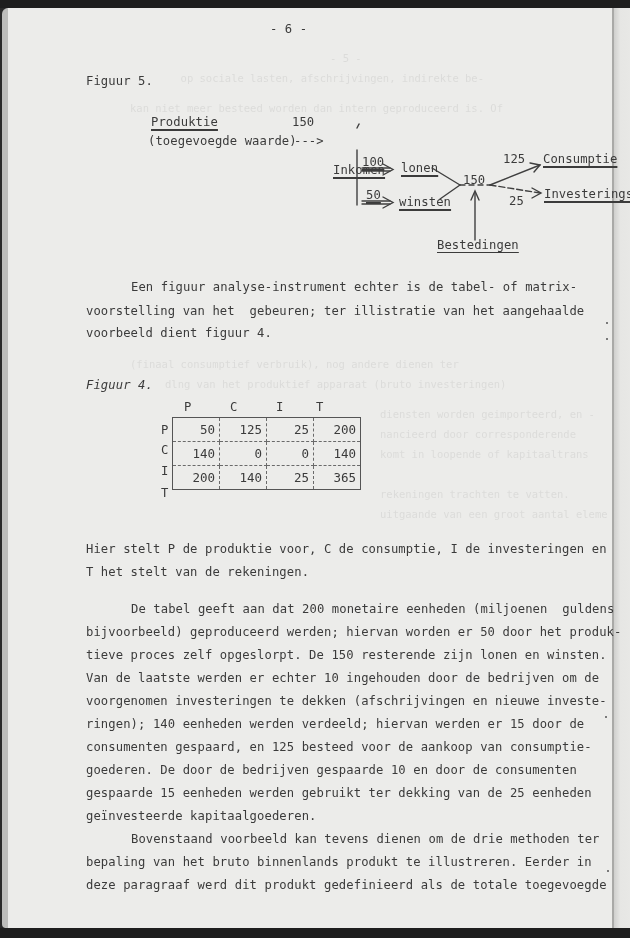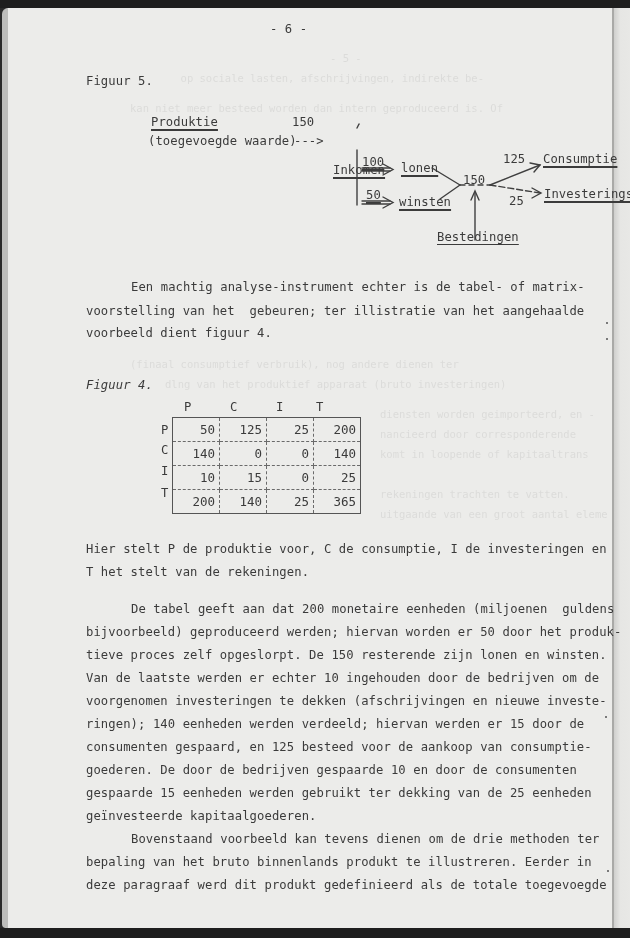--- a/index.html
+++ b/index.html
@@ -72,21 +72,21 @@
 <div class="t u" style="left:362px;top:155px;">100</div>
 <div class="t u" style="left:401px;top:161px;">lonen</div>
 <div class="t u" style="left:366px;top:188px;">50</div>
 <div class="t u" style="left:399px;top:195px;">winsten</div>
 
 <div class="t" style="left:463px;top:173px;">150</div>
 <div class="t" style="left:503px;top:152px;">125</div>
 <div class="t u" style="left:543px;top:152px;">Consumptie</div>
 <div class="t" style="left:509px;top:194px;">25</div>
 <div class="t u" style="left:544px;top:187px;">Investerings</div>
-<div class="t u" style="left:437px;top:230px;text-decoration:underline;">Bestedingen</div>
+<div class="t u" style="left:437px;top:238px;text-decoration:underline;">Bestedingen</div>
 
 <svg width="630" height="938">
   <g stroke="#3f3f3f" stroke-width="1.4" fill="none" stroke-linecap="round">
 
     <line x1="357" y1="150" x2="357" y2="205"></line>
 
     <line x1="362" y1="168" x2="390" y2="168"></line>
     <line x1="362" y1="171" x2="390" y2="171"></line>
     <polyline points="383,164 393,169.5 383,175"></polyline>
 
@@ -105,21 +105,21 @@
     <line x1="490" y1="185" x2="540" y2="193" stroke-dasharray="6,3"></line>
     <polyline points="532,188 541,193 532,198"></polyline>
 
     <line x1="475" y1="240" x2="475" y2="193"></line>
     <polyline points="471,200 475,191 479,200"></polyline>
 
     <line x1="357" y1="128" x2="359" y2="124"></line>
   </g>
 </svg>
 
-<div class="t" style="left:131px;top:280px;">Een machtig analyse-instrument echter is de tabel- of matrix-</div>
+<div class="t" style="left:131px;top:280px;">Een figuur analyse-instrument echter is de tabel- of matrix-</div>
 <div class="t" style="left:86px;top:304px;">voorstelling van het  gebeuren; ter illistratie van het aangehaalde</div>
 <div class="t" style="left:86px;top:326px;">voorbeeld dient figuur 4.</div>
 
 <div class="t" style="left:86px;top:378px;font-style:italic;">Figuur 4.</div>
 
 <div class="t" style="left:184px;top:400px;">P</div>
 <div class="t" style="left:230px;top:400px;">C</div>
 <div class="t" style="left:276px;top:400px;">I</div>
 <div class="t" style="left:316px;top:400px;">T</div>
 
@@ -134,26 +134,20 @@
     <td>50</td>
     <td>125</td>
     <td>25</td>
     <td>200</td>
   </tr>
   <tr>
     <td>140</td>
     <td>0</td>
     <td>0</td>
     <td>140</td>
-  </tr>
-  <tr>
-    <td>10</td>
-    <td>15</td>
-    <td>0</td>
-    <td>25</td>
   </tr>
   <tr>
     <td>200</td>
     <td>140</td>
     <td>25</td>
     <td>365</td>
   </tr>
 </tbody>
   </table>
 

